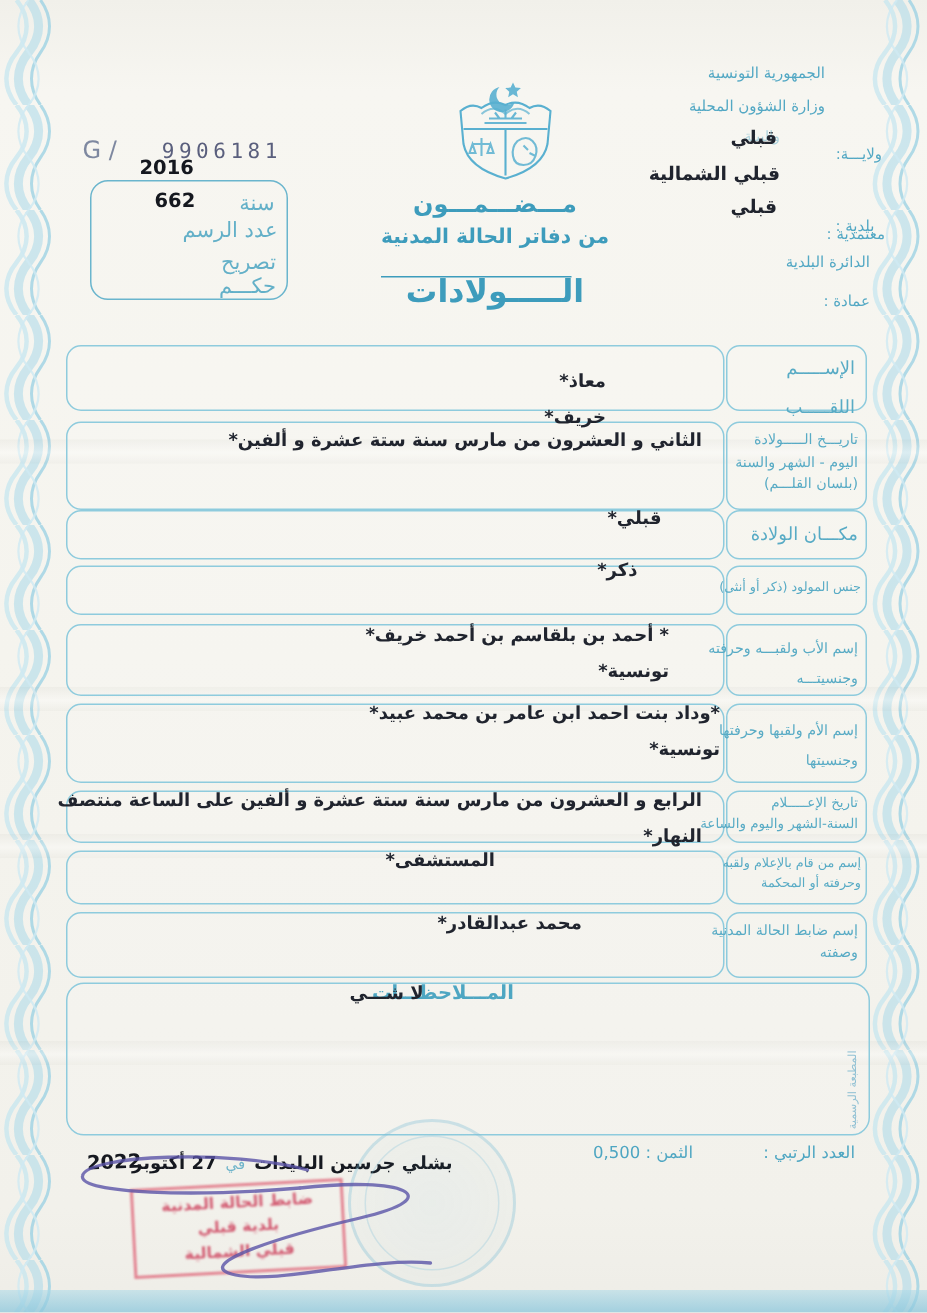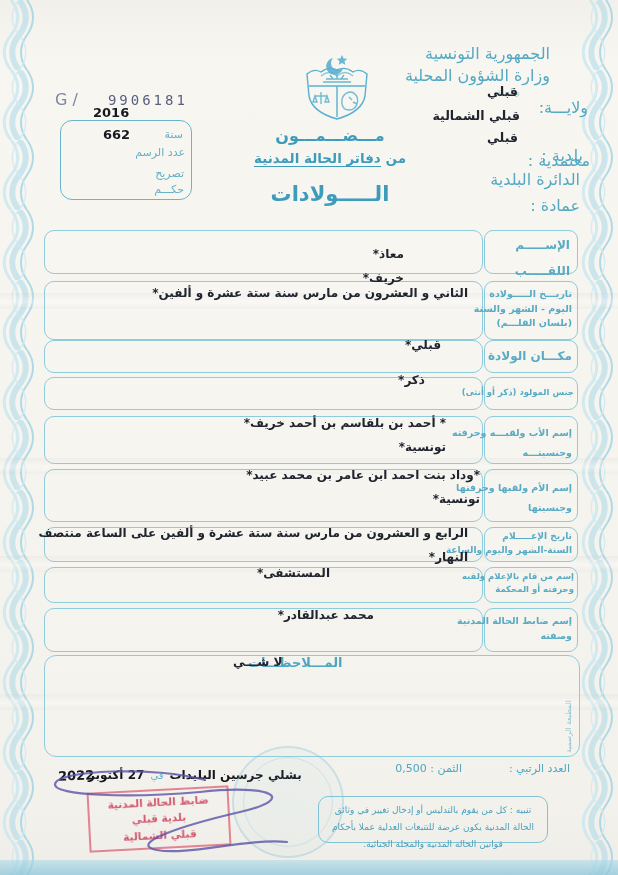--- a/index.html
+++ b/index.html
@@ -10,37 +10,37 @@
   }
   .abs{position:absolute;}
   
   .crease{position:absolute;left:0;right:0;height:16px;pointer-events:none;
     background:linear-gradient(180deg,rgba(110,110,100,0.05),rgba(255,255,255,0.30) 55%,rgba(110,110,100,0.04));}
   
   .stamp{color:#20242e;font-weight:bold;font-size:12px;white-space:pre-line;text-align:right;line-height:24px;}
   
   .vbox{position:absolute;border:1.4px solid #8ecbdd;border-radius:10px;background:rgba(255,255,255,0.12);}
   .lbox{position:absolute;left:auto;border:1.4px solid #8ecbdd;border-radius:9px;background:rgba(255,255,255,0.10);}
-  .ltext{position:absolute;color:#58abc5;font-size:9.5px;line-height:1.55;white-space:pre-line;font-weight:bold;}
+  .ltext{position:absolute;color:#58abc5;font-size:9.5px;line-height:1.55;white-space:pre-line;}
   .ltext.lg{font-size:12px;line-height:2.2;}
-  .hdr-label{position:absolute;color:#53a8c4;font-size:16px;}
+  .hdr-label{position:absolute;color:#53a8c4;font-size:10px;}
   .hdr-stamp{position:absolute;color:#20242e;font-weight:bold;font-size:12.5px;}
   
   .title-block{position:absolute;left:205px;top:126px;width:250px;text-align:center;color:#3d9cbc;}
   .title-l1{font-size:16px;font-weight:bold;letter-spacing:1px;}
   .title-l2{font-size:13.5px;font-weight:bold;margin-top:5px;}
-  .title-l2 .u{border-bottom:1.5px solid #3d9cbc;padding-bottom:0;}
+  .title-l2 .u{border-bottom:1.5px solid #3d9cbc;padding-bottom:18px;}
   .title-l3{font-size:21px;font-weight:bold;margin-top:16px;letter-spacing:2px;}
   
   .serial{position:absolute;left:55px;top:90px;display:flex;gap:10px;direction:ltr;align-items:baseline;}
   .serial-prefix{font-size:16px;color:#7e88a0;}
   .serial-num{font-family:"DejaVu Sans Mono",monospace;font-size:14px;letter-spacing:3px;color:#5a5f7d;margin-left:20px;}
   
   .recbox{position:absolute;left:60px;top:120px;width:130px;height:78px;border:1.6px solid #6ab5cd;border-radius:12px;}
-  .rec-label{position:absolute;color:#63b0c8;font-size:11px;}
+  .rec-label{position:absolute;color:#63b0c8;font-size:14px;}
   
   .foot-label{position:absolute;color:#4ea6c2;font-size:11px;}
   .placedate{position:absolute;left:88px;top:768px;display:flex;gap:6px;align-items:baseline;direction:rtl;}
   .placedate .blk{color:#15181f;font-weight:bold;font-size:12px;}
   .placedate .faint{color:#6fb4ca;font-size:10px;}
   .year-hand{position:absolute;left:58px;top:768px;color:#15181f;font-weight:bold;font-size:13px;transform:rotate(-2deg);}
   .notice{position:absolute;left:318px;top:796px;width:230px;height:47px;border:1.4px solid #82c2d6;border-radius:10px;
     font-size:9px;color:#4aa0bd;padding:5px 8px;line-height:1.9;text-align:center;box-sizing:border-box;}
   .redstamp{position:absolute;left:88px;top:789px;width:142px;height:60px;border:2.5px solid rgba(222,95,115,0.75);
     transform:rotate(-3deg);text-align:center;padding-top:3px;box-sizing:border-box;
@@ -181,21 +181,21 @@
 خريف*</div>
   <div class="stamp abs" style="right:150px;top:281px;">الثاني و العشرون من مارس سنة ستة عشرة و ألفين*</div>
   <div class="stamp abs" style="right:177px;top:333px;">قبلي*</div>
   <div class="stamp abs" style="right:193px;top:368px;">ذكر*</div>
   <div class="stamp abs" style="right:172px;top:411px;">* أحمد بن بلقاسم بن أحمد خريف*
 تونسية*</div>
   <div class="stamp abs" style="right:138px;top:463px;">*وداد بنت احمد ابن عامر بن محمد عبيد*
 تونسية*</div>
   <div class="stamp abs" style="right:150px;top:521px;">الرابع و العشرون من مارس سنة ستة عشرة و ألفين  على الساعة منتصف النهار*</div>
   <div class="stamp abs" style="right:288px;top:561px;">المستشفى*</div>
-  <div class="stamp abs" style="right:244px;top:603px;">محمد عبدالقادر*</div>
+  <div class="stamp abs" style="right:230px;top:603px;">محمد عبدالقادر*</div>
 
   <div class="vbox" style="left:44px;top:655px;width:534px;height:100px;border-radius:12px;"></div>
   <div class="remarks-title">المـــلاحظـــات</div>
   <div class="remarks-value">لا شـــي</div>
 
   <div class="printer-mark">المطبعة الرسمية</div>
 
   <div class="foot-label" style="right:48px;top:762px;">العدد الرتبي :</div>
   <div class="foot-label" style="right:156px;top:762px;">الثمن : 0,500</div>
   <div class="placedate">
@@ -213,15 +213,14 @@
     <div>بلدية قبلي</div>
     <div>قبلي الشمالية</div>
   </div>
   <svg class="abs" style="left:35px;top:766px;" width="290" height="92">
     <g fill="none" stroke="#5b54a8" stroke-width="2.2" opacity="0.8" stroke-linecap="round">
       <path d="M170 14 C120 0 22 4 20 18 C18 30 95 32 165 26"></path>
       <path d="M165 26 C235 18 265 32 205 46 C145 60 92 78 122 84 C152 90 212 72 252 76"></path>
     </g>
   </svg>
 
-  <div class="notice">تنبيه : كل من يقوم بالتدليس أو إدخال تغيير في وثائق الحالة المدنية يكون عرضة للتتبعات العدلية عملا بأحكام قوانين الحالة المدنية والمجلة الجنائية.</div>
 
 </div>
 
 </body></html>

